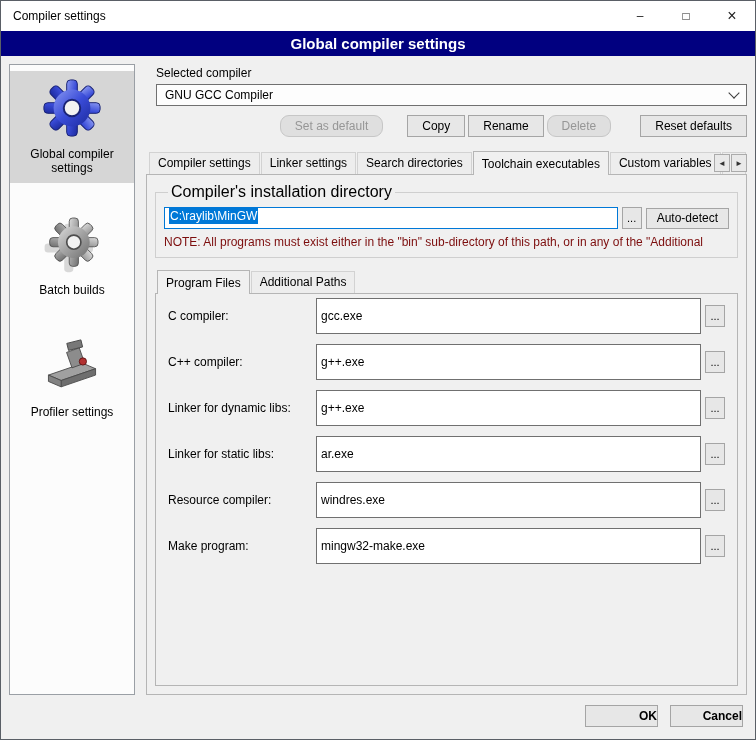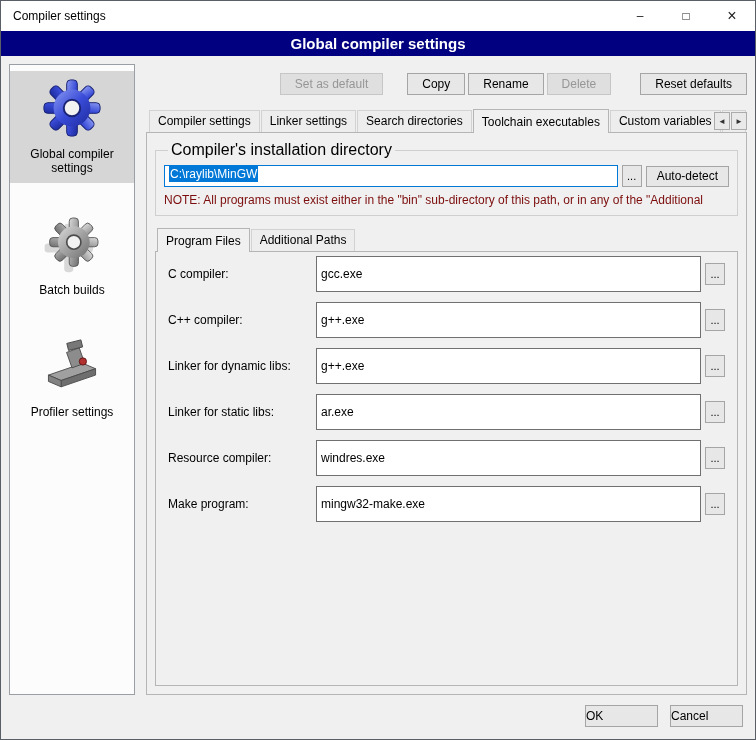--- a/index.html
+++ b/index.html
@@ -33,21 +33,21 @@
   .field-label{font-size:12px;color:#000;}
   .top-section{padding:2px 0 0 10px;}
   .combo{height:22px;border:1px solid #707070;background:#fdfdfd;display:flex;
     align-items:center;padding:0 8px;font-size:12px;margin-top:4px;cursor:default;}
   .combo .combo-text{flex:1;white-space:nowrap;overflow:hidden;}
   .chev{width:8px;height:8px;border-right:1.6px solid #3b3b3b;border-bottom:1.6px solid #3b3b3b;
     transform:rotate(45deg);margin-top:-4px;flex:0 0 auto;}
   .btn-row{display:flex;justify-content:flex-end;align-items:center;margin-top:9px;gap:3px;padding-left:10px;}
   .btn{height:22px;background:#e7e7e7;border:1px solid #a5a5a5;font-size:12px;color:#000;
     padding:0 14px;cursor:default;}
-  .btn.disabled{background:#dfdfdf;border-color:#c6c6c6;color:#969696;}
+  .btn.disabled{background:#dfdfdf;border-color:#c6c6c6;color:#969696;border-radius:9px;}
   .btn.reset{margin-left:26px;}
   
   .tabstrip{display:flex;align-items:flex-end;margin-top:12px;padding-left:3px;position:relative;}
   .tab{background:#ededed;border:1px solid #d2d2d2;border-bottom:none;font-size:12px;
     padding:3px 8px 4px 8px;margin-right:1px;white-space:nowrap;cursor:default;margin-top:3px;}
   .tab.active{background:#f0f0f0;border-color:#b5b5b5;padding-top:5px;margin-top:0;
     position:relative;z-index:3;margin-bottom:-1px;text-align:center;}
   .tab.clipped{max-width:34px;overflow:hidden;}
   .tab-scrollers{position:absolute;right:0;bottom:2px;display:flex;gap:1px;background:#f0f0f0;padding-left:2px;}
   .scroller{width:16px;height:18px;border:1px solid #ababab;background:#e9e9e9;font-size:8px;
@@ -74,21 +74,21 @@
   .form-label{width:148px;flex:0 0 auto;font-size:12px;}
   .form-input{flex:1;}
   input.form-input{height:36px;border:1px solid #707070;background:#fff;font-size:12px;padding:0 4px;}
   .form-row .browse-btn{margin-left:4px;}
   .select-input{flex:1;height:22px;border:1px solid #707070;background:#e3e3e3;font-size:12px;
     display:flex;align-items:center;padding:0 8px;cursor:default;}
   .select-input .combo-text{flex:1;}
   
   .footer{flex:0 0 auto;height:38px;display:flex;align-items:center;justify-content:flex-end;
     gap:12px;padding:0 12px 8px 0;}
-  .footer .btn{width:73px;text-align:left;padding:0;}
+  .footer .btn{width:73px;text-align:right;padding:0;font-weight:bold;}
 </style>
 </head>
 <body>
 
 <div class="window">
 
   <div class="titlebar">
     <div class="titlebar-title">Compiler settings</div>
     <div class="cap-btn">–</div>
     <div class="cap-btn">□</div>
@@ -164,20 +164,27 @@
             <rect x="27" y="5" width="16" height="8" fill="#787878" stroke="#4a4a4a" stroke-width="1" transform="rotate(-14 35 9)"></rect>
             <circle cx="44" cy="27" r="4" fill="#b23030" stroke="#5a1515" stroke-width="1"></circle>
           </svg>
         </span>
         <span class="side-label">Profiler settings</span>
       </div>
     </div>
 
     <div class="main">
 
+      <div class="top-section">
+        <div class="field-label">Selected compiler</div>
+        <div class="combo">
+          <span class="combo-text">GNU GCC Compiler</span>
+          <span class="chev"></span>
+        </div>
+      </div>
 
       <div class="btn-row">
         <button class="btn disabled">Set as default</button>
         <span style="width:18px"></span>
         <button class="btn">Copy</button>
         <button class="btn">Rename</button>
         <button class="btn disabled">Delete</button>
         <button class="btn reset">Reset defaults</button>
       </div>
 

